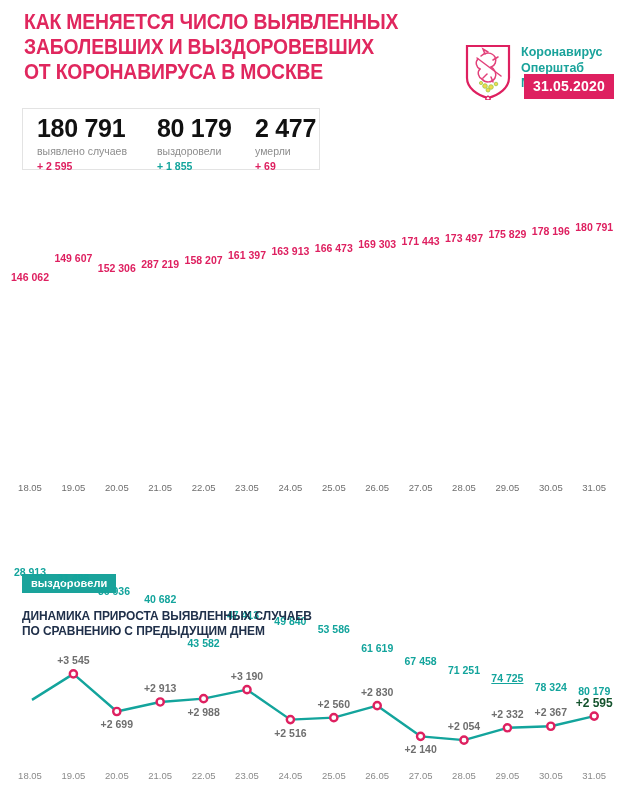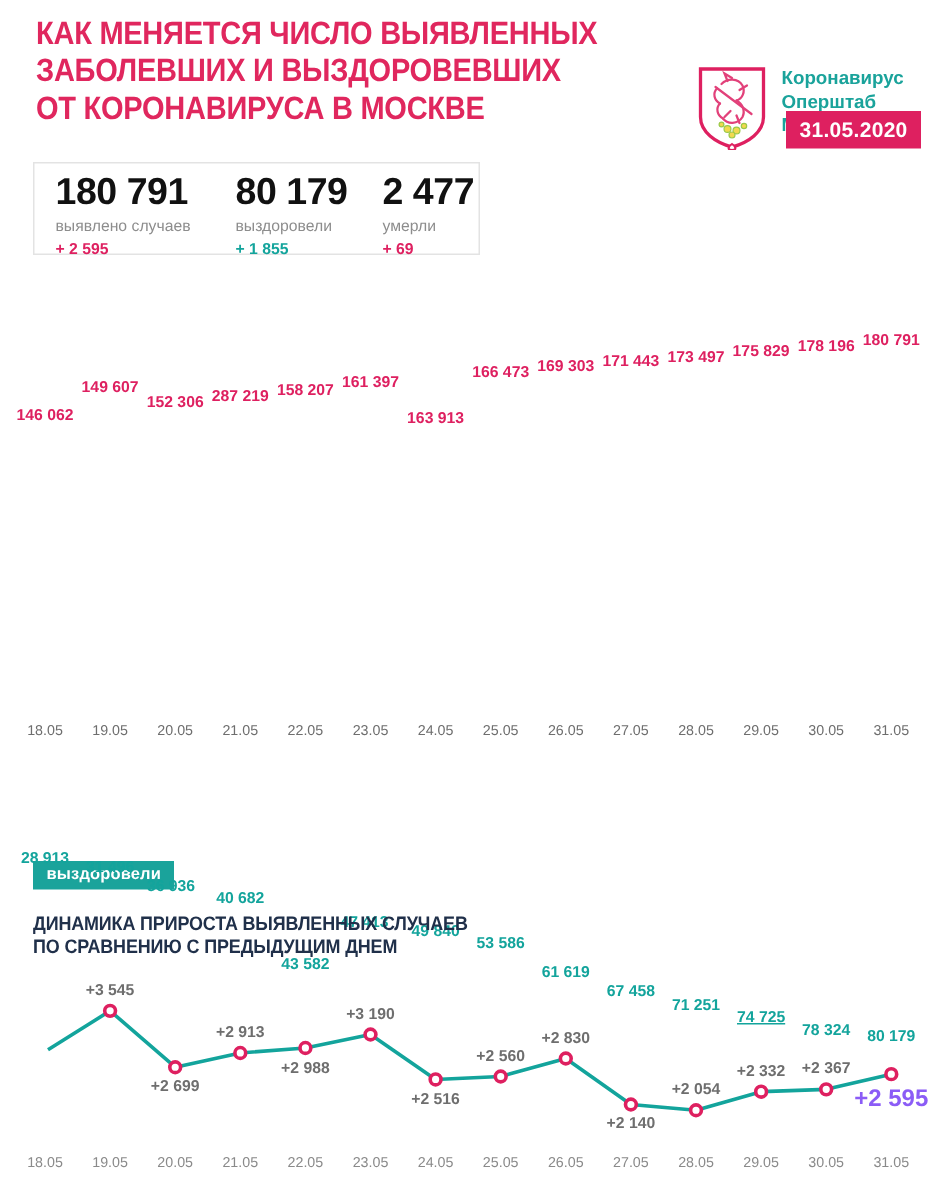--- a/index.html
+++ b/index.html
@@ -68,21 +68,21 @@
     position:absolute;left:22px;top:608px;width:480px;
     color:#20304A;font-weight:bold;font-size:13px;line-height:15px;
     text-transform:uppercase;letter-spacing:-.1px;
     transform:scaleX(.92);transform-origin:left top;
   }
   #line{position:absolute;left:0;top:645px;width:634px;height:120px;}
   .ptlabel{
     position:absolute;font-size:10.5px;font-weight:bold;color:#6E6E6E;
     white-space:nowrap;text-align:center;
   }
-  .ptlabel.last{color:#8b5cf6;font-size:16px;margin-top:28px;}
+  .ptlabel.last{color:#14532d;font-size:12px;}
   .axisrow{position:absolute;left:0;top:770px;width:634px;height:18px;}
   .axisdate{
     position:absolute;font-size:9.5px;color:#8A8A8A;
     text-align:center;white-space:nowrap;
   }
 </style>
 </head>
 <body>
 
 <div id="root">
@@ -169,21 +169,21 @@
       <div class="blabel toplabel" style="left: 176.6px; top: 75.6609px; width: 54px;">158 207</div>
       <div class="datelabel" style="left: 179.6px; top: 304px; width: 48px;">22.05</div>
       <div class="bar" style="left: 187.6px; top: 318px; width: 32px; height: 101.102px;"></div>
       <div class="blabel botlabel" style="left: 176.6px; top: 422.102px; width: 54px; margin-top: 37px;">43 582</div>
       <div class="bar" style="left: 231px; top: 86.0476px; width: 32px; height: 216.952px;"></div>
       <div class="blabel toplabel" style="left: 220px; top: 71.0476px; width: 54px;">161 397</div>
       <div class="datelabel" style="left: 223px; top: 304px; width: 48px;">23.05</div>
       <div class="bar" style="left: 231px; top: 318px; width: 32px; height: 109.989px;"></div>
       <div class="blabel botlabel" style="left: 220px; top: 430.989px; width: 46px;">47 413</div>
       <div class="bar" style="left: 274.4px; top: 82.4089px; width: 32px; height: 220.591px;"></div>
-      <div class="blabel toplabel" style="left: 263.4px; top: 67.4089px; width: 54px; margin-top: 28px;">163 913</div>
+      <div class="blabel toplabel" style="left: 263.4px; top: 67.4089px; width: 54px;">163 913</div>
       <div class="datelabel" style="left: 266.4px; top: 304px; width: 48px;">24.05</div>
       <div class="bar" style="left: 274.4px; top: 318px; width: 32px; height: 115.619px;"></div>
       <div class="blabel botlabel" style="left: 263.4px; top: 436.619px; width: 54px;">49 840</div>
       <div class="bar" style="left: 317.8px; top: 78.7067px; width: 32px; height: 224.293px;"></div>
       <div class="blabel toplabel" style="left: 306.8px; top: 63.7067px; width: 54px;">166 473</div>
       <div class="datelabel" style="left: 309.8px; top: 304px; width: 48px;">25.05</div>
       <div class="bar" style="left: 317.8px; top: 318px; width: 32px; height: 124.309px;"></div>
       <div class="blabel botlabel" style="left: 306.8px; top: 445.309px; width: 54px;">53 586</div>
       <div class="bar" style="left: 361.2px; top: 74.6139px; width: 32px; height: 228.386px;"></div>
       <div class="blabel toplabel" style="left: 350.2px; top: 59.6139px; width: 54px;">169 303</div>

